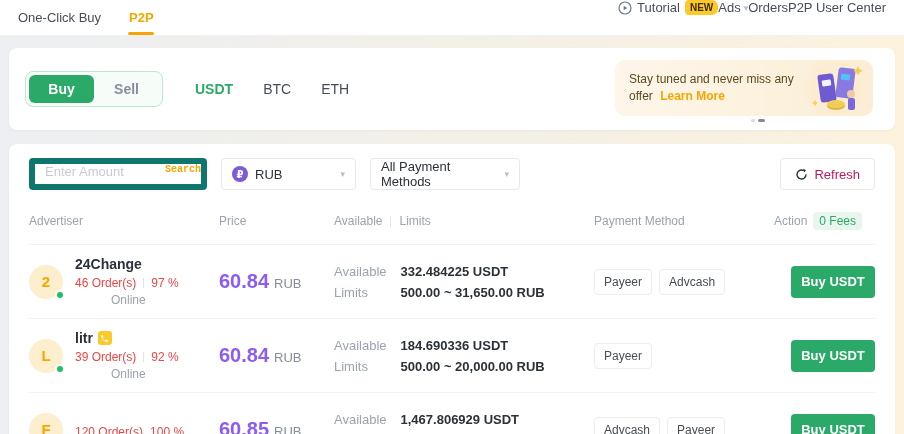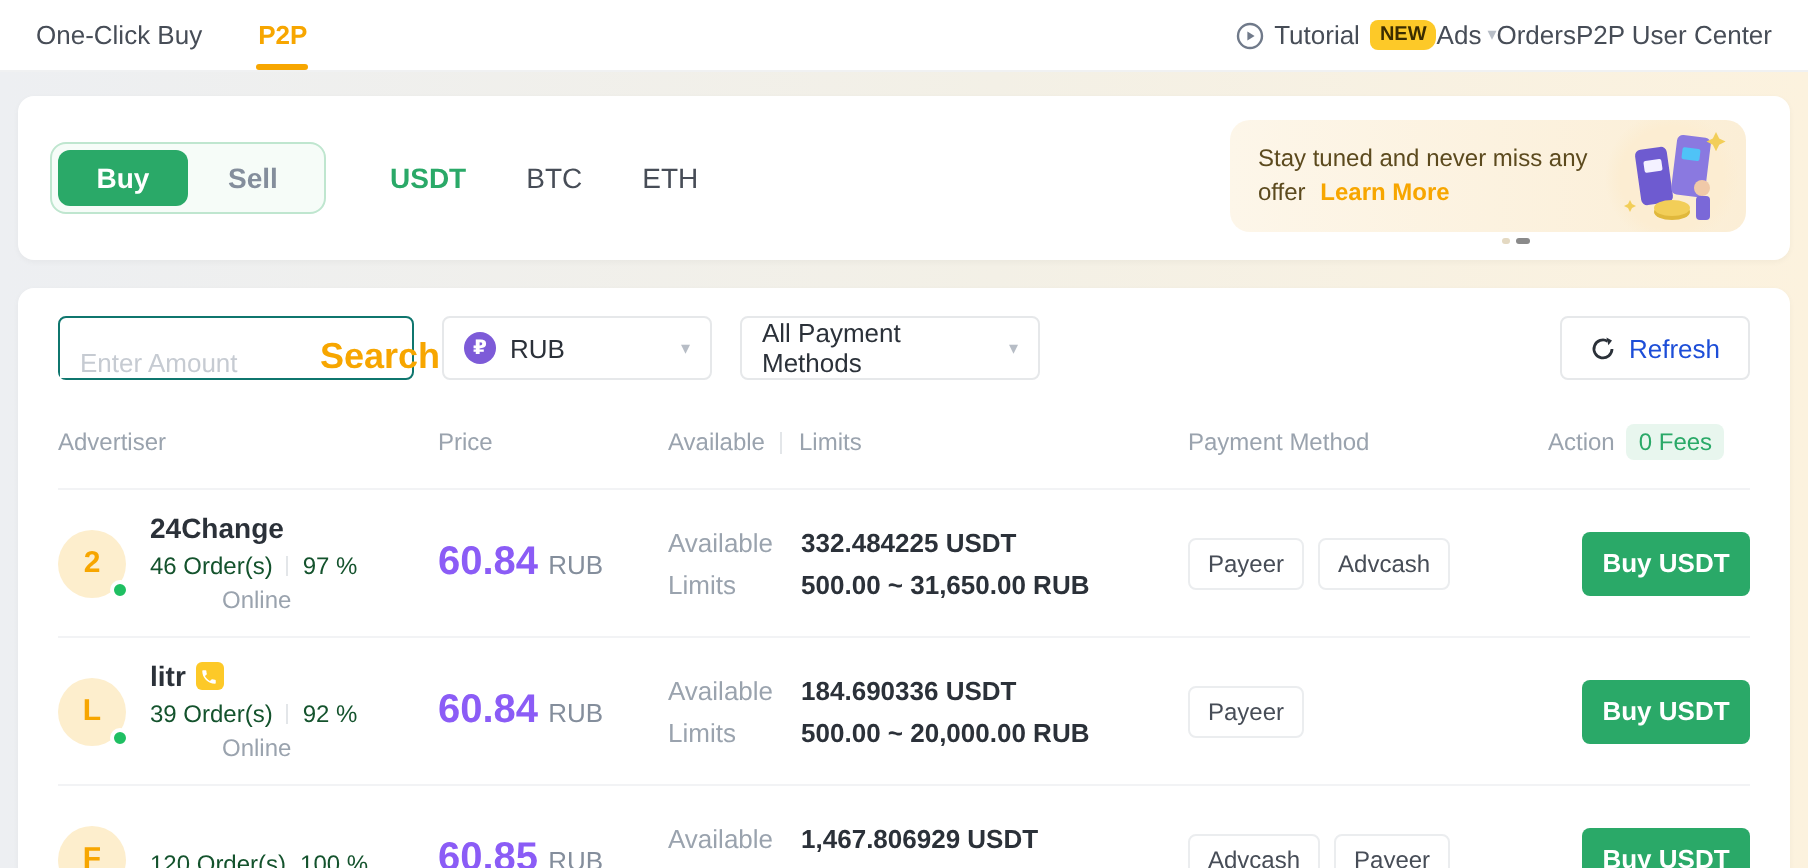--- a/index.html
+++ b/index.html
@@ -5,21 +5,21 @@
   * { margin:0; padding:0; box-sizing:border-box; }
   html,body { width:904px; height:434px; overflow:hidden; }
   body {
     font-family:"Liberation Sans","DejaVu Sans",sans-serif;
     background:linear-gradient(90deg,#edeff2 0%,#f3f0e6 55%,#fcf2de 100%);
     color:#2b3139;
   }
   
   .topnav {
     height:36px; background:#fff; border-bottom:1px solid #f0f1f2;
-    display:flex; align-items:center; justify-content:space-between;
+    display:flex; align-items:flex-start; justify-content:space-between;
     padding:0 18px; font-size:13px;
   }
   .nav-left { display:flex; align-items:center; gap:28px; height:100%; }
   .nav-item { color:#474d57; cursor:pointer; position:relative; height:100%; display:flex; align-items:center; }
   .nav-item.active { color:var(--accent,#f7a600); font-weight:bold; }
   .nav-item.active .underline {
     position:absolute; left:50%; transform:translateX(-50%);
     bottom:0; width:26px; height:3px; border-radius:2px; background:var(--accent,#f7a600);
   }
   .nav-right { display:flex; align-items:center; color:#474d57; }
@@ -61,49 +61,49 @@
   .banner-link { color:var(--accent,#f7a600); font-weight:bold; cursor:pointer; margin-left:4px; }
   .banner-illu { position:absolute; right:4px; top:-4px; width:66px; height:66px;
     background:radial-gradient(circle,#fcedd2 55%,rgba(252,237,210,0) 72%); }
   .dots { position:absolute; right:130px; bottom:8px; display:flex; gap:3px; align-items:center; }
   .dot { width:4px; height:3px; border-radius:2px; background:#e4d9c2; }
   .dot.active { width:7px; background:#8a8a8a; }
   
   .table-card { margin-top:14px; padding:14px 20px 0; height:300px; }
   .filter-row { display:flex; align-items:center; gap:14px; }
   .amount-box {
-    display:flex; align-items:flex-end; border:1px solid #0f766e; border-radius:4px;
+    display:flex; align-items:flex-start; border:6px solid #0f766e; border-radius:4px;
     height:32px; width:178px; background:#fff;
   }
   .amount-box input {
     border:none; outline:none; width:118px; padding:0 10px; font-size:13px;
     font-family:inherit; color:#2b3139;
   }
   .amount-box input::placeholder { color:#c6cbd2; }
   .v-div { width:1px; height:18px; background:#eceef0; }
   .search-btn {
     border:none; background:transparent; color:var(--accent,#f7a600);
-    font-size:18px; font-weight:bold; padding:0 12px; cursor:pointer; font-family:Liberation Sans, sans-serif;
+    font-size:10px; font-weight:bold; padding:0 12px; cursor:pointer; font-family:Liberation Mono, monospace;
   }
   .select {
     display:flex; align-items:center; border:1px solid #e6e8ea; border-radius:4px;
     height:32px; padding:0 10px; font-size:13px; color:#2b3139; background:#fff;
     cursor:pointer; justify-content:space-between;
   }
   .select.fiat { width:135px; }
   .select.pay { width:150px; }
   .fiat-icon {
     width:16px; height:16px; border-radius:50%; background:var(--purple,#7d5bd8);
     color:#fff; font-size:10px; font-weight:bold; display:inline-flex;
     align-items:center; justify-content:center; margin-right:7px;
   }
   .refresh-btn {
     margin-left:auto; display:flex; align-items:center; gap:6px;
     border:1px solid #e6e8ea; border-radius:4px; background:#fff;
-    height:32px; padding:12px 14px; font-size:13px; color:#1d4ed8;
+    height:32px; padding:12px 14px; font-size:13px; color:#be185d;
     cursor:pointer; font-family:inherit;
   }
   
   .grid-row {
     display:grid;
     grid-template-columns:190px 115px 260px 180px 1fr;
     align-items:center;
   }
   .table-header { margin-top:22px; font-size:12px; color:#9aa3ae; padding-bottom:14px; }
   .hdr-al { display:flex; align-items:center; gap:8px; }
@@ -123,21 +123,21 @@
   .online-dot {
     position:absolute; right:-2px; bottom:-1px; width:10px; height:10px;
     border-radius:50%; background:#1fbf62; border:2px solid #fff;
   }
   .name-line { display:flex; align-items:center; gap:5px; }
   .adv-name { font-size:14px; font-weight:bold; color:#2b3139; cursor:pointer; }
   .vbadge {
     width:14px; height:14px; border-radius:3px; background:#fdc928;
     display:inline-flex; align-items:center; justify-content:center;
   }
-  .meta { font-size:12px; color:#14532d; margin-top:4px; display:flex; align-items:center; gap:7px; }
+  .meta { font-size:12px; color:#ef4444; margin-top:4px; display:flex; align-items:center; gap:7px; }
   .meta-div { width:1px; height:10px; background:#e3e6e9; }
   .status { font-size:12px; color:#9aa3ae; margin-top:3px;margin-left:36px; }
   .price-cell { font-size:13px; color:#848e9c; }
   .price-val { font-size:20px; font-weight:bold; color:#8b5cf6; margin-right:5px; }
   .al-cell { font-size:13px; line-height:21px; display:flex; gap:14px; }
   .al-labels { color:#9aa3ae; text-align:left; }
   .al-vals { color:#2b3139; font-weight:bold; }
   .methods { display:flex; gap:7px; flex-wrap:wrap; }
   .chip {
     border:1px solid #ebedef; border-radius:4px; padding:5px 9px;

